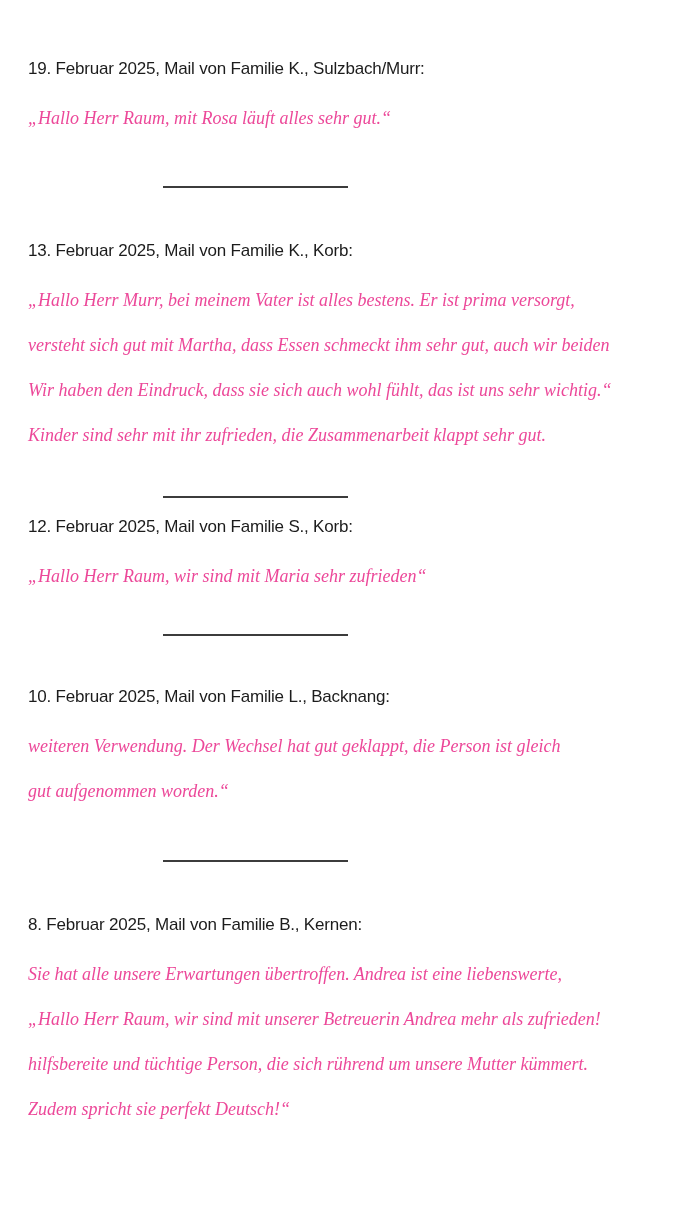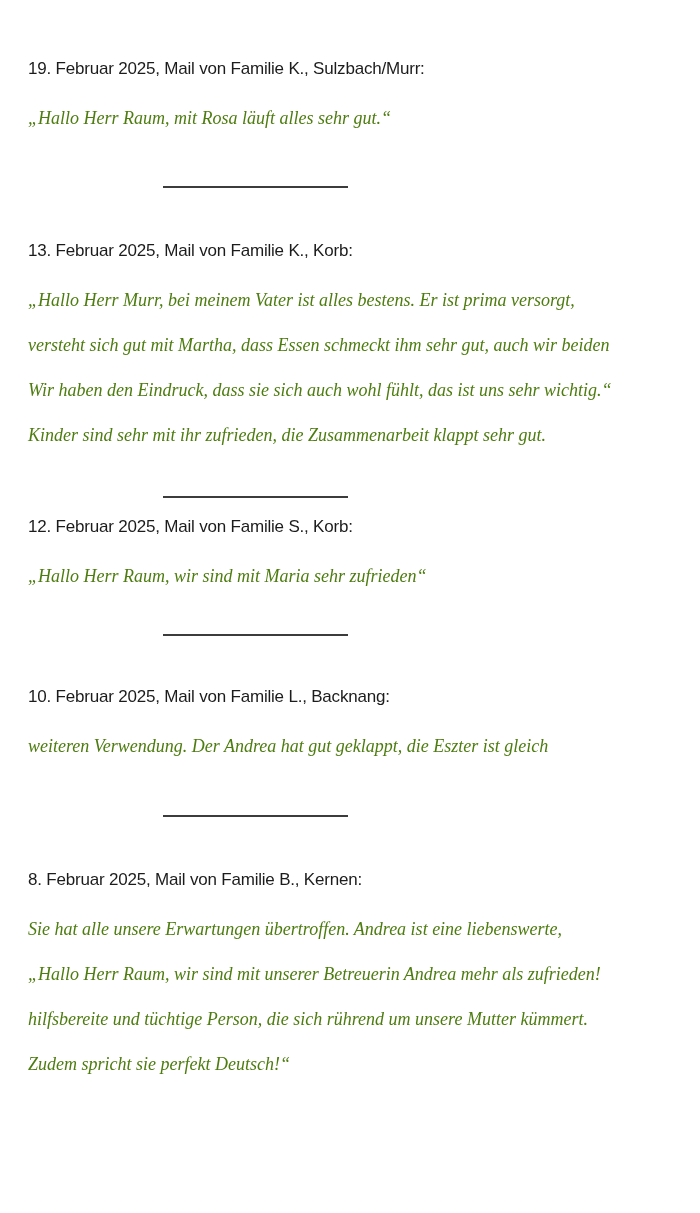--- a/index.html
+++ b/index.html
@@ -24,21 +24,21 @@
     font-size: 17px;
     line-height: 22px;
     letter-spacing: -0.2px;
     color: #1c1c1c;
   }
   .quote {
     margin: 16px 0 0 0;
     font-family: "Liberation Serif", "DejaVu Serif", serif;
     font-style: italic;
     font-size: 18px;
-    color: #4d7c0f;
+    color: #ec4899;
   }
   .quote-line {
     line-height: 45px;
     white-space: nowrap;
   }
   .divider {
     width: 185px;
     height: 2px;
     background: #3c3c3c;
     margin-left: 135px;
@@ -79,21 +79,22 @@
     <div class="quote">
       <div class="quote-line">„Hallo Herr Raum, wir sind mit Maria sehr zufrieden“</div>
     </div>
   </section>
 
   <div class="divider d3"></div>
 
   <section>
     <p class="entry-header">10. Februar 2025, Mail von Familie L., Backnang:</p>
     <div class="quote">
-      <div class="quote-line">weiteren Verwendung. Der Andrea hat gut geklappt, die Eszter ist gleich</div>
+      <div class="quote-line">weiteren Verwendung. Der Wechsel hat gut geklappt, die Person ist gleich</div>
+      <div class="quote-line">gut aufgenommen worden.“</div>
     </div>
   </section>
 
   <div class="divider d4"></div>
 
   <section>
     <p class="entry-header">8. Februar 2025, Mail von Familie B., Kernen:</p>
     <div class="quote">
       <div class="quote-line">Sie hat alle unsere Erwartungen übertroffen. Andrea ist eine liebenswerte,</div>
       <div class="quote-line">„Hallo Herr Raum, wir sind mit unserer Betreuerin Andrea mehr als zufrieden!</div>

